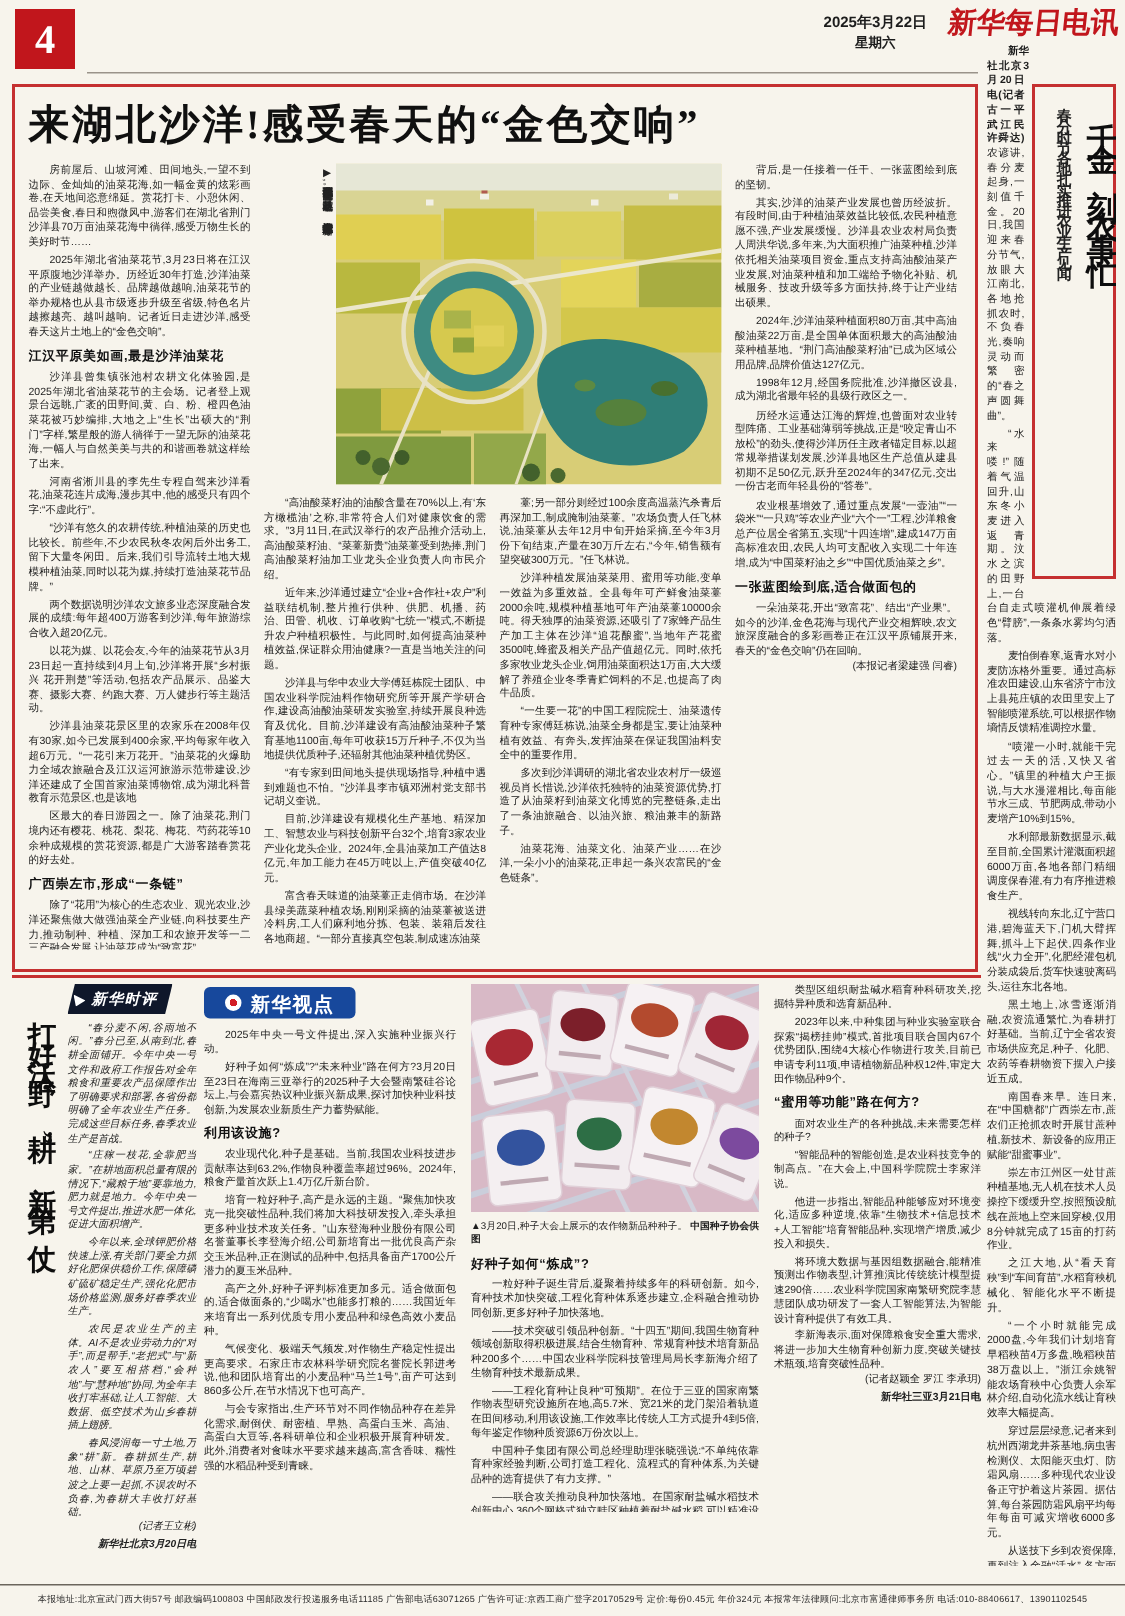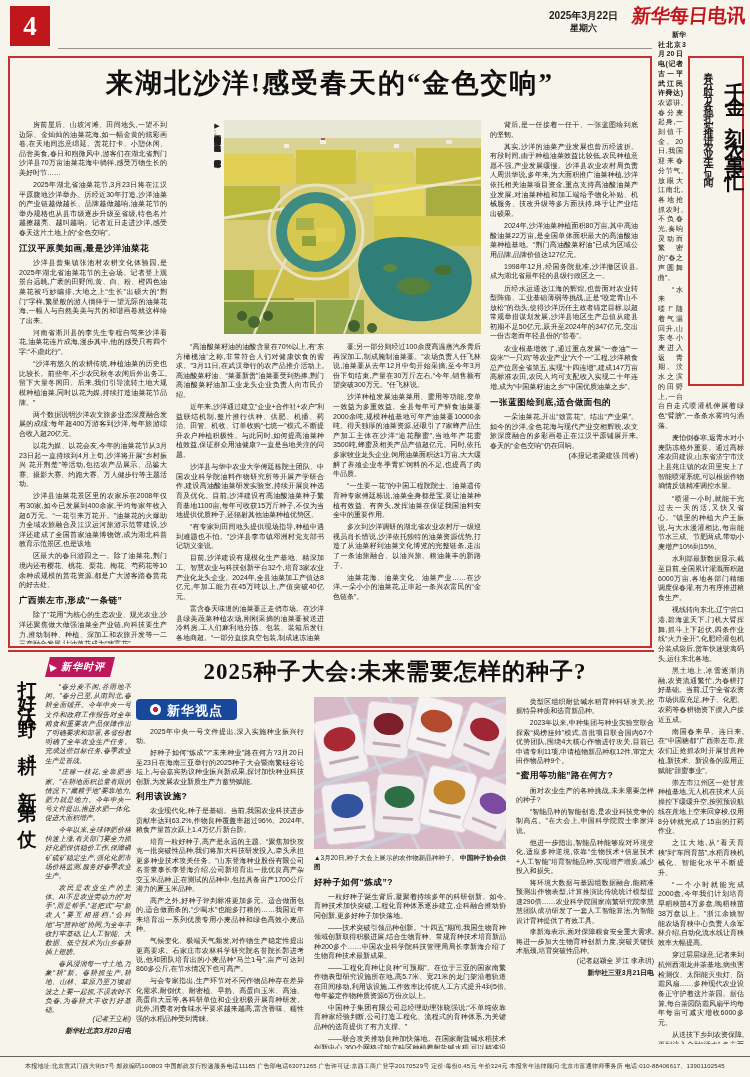--- a/index.html
+++ b/index.html
@@ -23,22 +23,22 @@
     font-size:19px;font-weight:900;transform:skewX(-6deg);letter-spacing:0px;
     font-family:"Liberation Serif",serif;line-height:20px;text-align:right;}
   
   p{margin:0 0 2.5px;text-indent:2em;text-align:justify;}
   .subhead{font-weight:900;text-align:left;font-size:8.6px;margin:6px 0 5px;color:#111;letter-spacing:.5px;}
   .dateline{text-align:right;font-weight:bold;text-indent:0;}
   .endcredit{display:block;text-align:right;}
   
   .mainbox{position:absolute;left:8px;top:56px;width:644px;height:592px;border:2px solid #c53030;
     box-sizing:border-box;padding:4px 9px;background:#f7f4ec;}
-  .mheadline{font-size:27px;font-weight:900;text-align:center;letter-spacing:2px;color:#101010;
-    font-family:"Liberation Serif",serif;margin:3px 0 19px;}
+  .mheadline{font-size:27px;font-weight:900;letter-spacing:2px;color:#101010;
+    font-family:"Liberation Serif",serif;margin:3px 0 8px;}
   .m-body{display:flex;gap:9px;height:524px;overflow:hidden;font-size:7px;line-height:9.6px;}
   .mcol{width:148px;flex:none;overflow:hidden;}
   .mmid{width:305px;flex:none;}
   .photo-block{height:218px;display:flex;margin-bottom:4px;}
   .capstrip{width:48px;flex:none;writing-mode:vertical-rl;font-size:7px;line-height:11px;
     padding:2px 1px;box-sizing:border-box;height:214px;color:#222;}
   .capstrip .pcredit{font-weight:900;margin-top:6px;}
   .photo1{width:257px;height:214px;flex:none;}
   .m-sub{display:flex;gap:9px;height:302px;overflow:hidden;}
   .m-sub .mcol{height:302px;}
@@ -50,21 +50,21 @@
     box-sizing:border-box;margin:0 0 6px 5px;display:flex;justify-content:space-between;
     padding:6px 3px;background:#f7f4ec;}
   .rsubtitle{writing-mode:vertical-rl;font-size:10px;font-weight:900;letter-spacing:7px;color:#222;width:20px;}
   .rtitle{writing-mode:vertical-rl;font-size:21px;font-weight:900;letter-spacing:15px;color:#0d0d0d;
     width:26px;font-family:"Liberation Serif",serif;}
   
   .commentary{position:absolute;left:12px;top:656px;width:120px;height:394px;display:flex;gap:5px;overflow:hidden;}
   .ctitle{writing-mode:vertical-rl;font-size:19px;font-weight:900;letter-spacing:13px;color:#0d0d0d;
     width:28px;flex:none;font-family:"Liberation Serif",serif;padding-top:10px;}
   .cbody{width:86px;overflow:hidden;}
-  .badge-red{display:inline-block;background:#be185d;color:#fff;font-weight:900;font-style:italic;
+  .badge-red{display:inline-block;background:#0f172a;color:#fff;font-weight:900;font-style:italic;
     font-size:10px;padding:3px 10px 3px 16px;position:relative;letter-spacing:1px;
     clip-path:polygon(7% 0,100% 0,93% 100%,0 100%);margin-bottom:5px;}
   .badge-red::before{content:"";position:absolute;left:4px;top:7px;width:8px;height:8px;background:#fff;
     clip-path:polygon(0 0,100% 50%,20% 100%);}
   .ctext{font-size:6.8px;line-height:9.2px;font-style:italic;color:#222;}
   
   .redsep{position:absolute;left:8px;top:650px;width:646px;height:0;border-top:2px solid #c53030;}
   
   .seed{position:absolute;left:136px;top:656px;width:518px;height:398px;overflow:hidden;}
   .sheadline{text-align:center;font-size:23px;font-weight:900;letter-spacing:1px;color:#101010;
@@ -225,21 +225,20 @@
         <p>“庄稼一枝花,全靠肥当家。”在耕地面积总量有限的情况下,“藏粮于地”要靠地力,肥力就是地力。今年中央一号文件提出,推进水肥一体化,促进大面积增产。</p>
         <p>今年以来,全球钾肥价格快速上涨,有关部门要全力抓好化肥保供稳价工作,保障磷矿硫矿稳定生产,强化化肥市场价格监测,服务好春季农业生产。</p>
         <p>农民是农业生产的主体。AI不是农业劳动力的“对手”,而是帮手,“老把式”与“新农人”要互相搭档,“会种地”与“慧种地”协同,为全年丰收打牢基础,让人工智能、大数据、低空技术为山乡春耕插上翅膀。</p>
         <p>春风浸润每一寸土地,万象“耕”新。春耕抓生产,耕地、山林、草原乃至万顷碧波之上要一起抓,不误农时不负春,为春耕大丰收打好基础。<span class="endcredit">(记者王立彬)</span></p>
         <div class="dateline">新华社北京3月20日电</div>
       </div>
   </div>
 </div>
 
 <div class="seed">
-  <div class="sheadline">2025种子大会:未来需要怎样的种子?</div>
   <div class="s-body">
     <div class="scol1">
       <span class="badge-blue">
         <span class="camicon"></span>
         <span>新华视点</span>
       </span>
       <div>
           <p>2025年中央一号文件提出,深入实施种业振兴行动。</p>
           <p>好种子如何“炼成”?“未来种业”路在何方?3月20日至23日在海南三亚举行的2025种子大会暨南繁硅谷论坛上,与会嘉宾热议种业振兴新成果,探讨加快种业科技创新,为发展农业新质生产力蓄势赋能。</p>
           <div class="subhead">利用该设施?</div>

